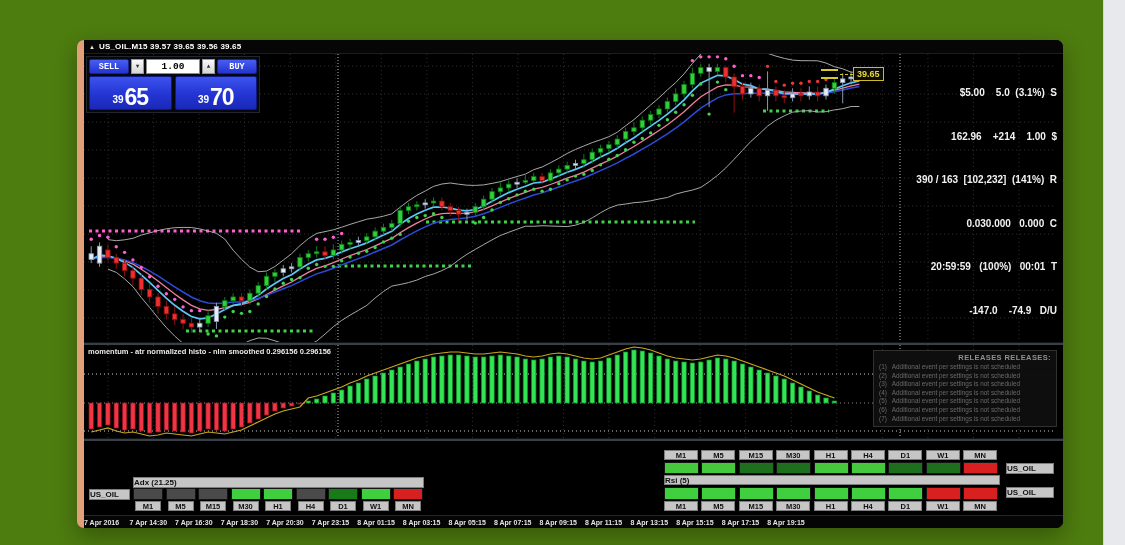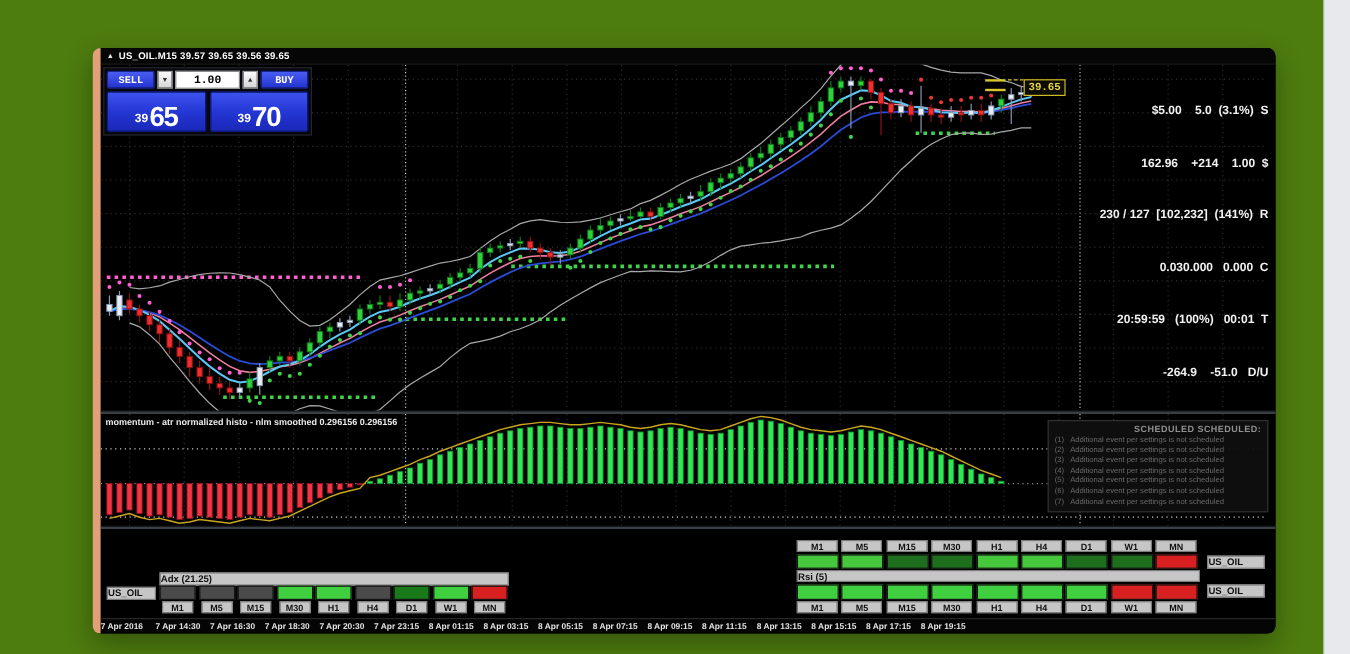--- a/index.html
+++ b/index.html
@@ -22,21 +22,21 @@
   .btn-trade{background:linear-gradient(#4a5df2,#2334cf);color:#fff;border:1px solid #1a2390;font-size:8.5px;font-weight:bold;border-radius:2px;padding:0;flex:0 0 40px;font-family:inherit;}
   .spin{flex:0 0 13px;background:linear-gradient(#fafafa,#d6d6d6);border:1px solid #979797;font-size:6px;line-height:6px;padding:0;color:#333;font-family:inherit;}
   .vol{flex:1;min-width:0;text-align:center;font-size:9.5px;font-weight:bold;border:1px solid #8a8a8a;background:#fff;padding:0;font-family:inherit;}
   .tp-row2{display:flex;gap:3px;margin-top:2px;}
   .quote{flex:1;height:31px;background:linear-gradient(#3c52ee 0%,#2335d2 55%,#1a28b8 100%);border:1px solid #0f1a80;border-radius:2px;color:#fff;display:flex;align-items:flex-end;justify-content:center;padding-bottom:1px;cursor:pointer;}
   .q-small{font-size:10px;font-weight:bold;margin:0 1px 3px 0;}
   .q-big{font-size:23px;font-weight:bold;line-height:22px;letter-spacing:-1px;}
   
   .stats{position:absolute;right:6px;top:3px;text-align:right;color:#f2f2f2;font-size:10px;font-weight:bold;line-height:14.5px;white-space:pre;z-index:4;}
   
-  .price-marker{position:absolute;left:737px;top:12px;height:16px;display:flex;align-items:flex-start;z-index:4;font-family:Liberation Mono, monospace;}
+  .price-marker{position:absolute;left:737px;top:12px;height:16px;display:flex;align-items:center;z-index:4;}
   .eq{width:17px;height:6px;border-top:2.5px solid #d8c62e;border-bottom:2.5px solid #d8c62e;margin-right:2px;}
   .dash{width:13px;border-top:1.5px dashed #d8c62e;}
   .tag{border:1px solid #cdbc24;color:#e6d63e;background:#0d0c02;font-size:9px;font-weight:bold;padding:0 3px;line-height:12px;}
   
   .mom-title{position:absolute;left:4px;top:2px;color:#eaeaea;font-size:7.5px;font-weight:bold;z-index:3;}
   .sched{position:absolute;right:6px;top:5px;width:172px;background:rgba(15,15,15,.96);border:1px solid #313131;padding:2px 5px 3px;z-index:3;}
   .sched-h{color:#909090;font-size:7.5px;font-weight:bold;text-align:right;letter-spacing:.4px;margin-bottom:1px;}
   .sched-item{color:#6a6a6a;font-size:6.4px;line-height:8.6px;white-space:pre;}
   
   .gray-bar{position:absolute;background:#c6c6c6;border:1px solid #7d7d7d;color:#101010;font-size:8px;font-weight:bold;text-align:left;line-height:10px;box-sizing:border-box;}
@@ -415,24 +415,24 @@
           <div class="quote">
             <span class="q-small">39</span>
               <span class="q-big">70</span>
           </div>
         </div>
       </div>
 
       <div class="stats">
         <div>$5.00    5.0  (3.1%)  S</div>
         <div>162.96    +214    1.00  $</div>
-        <div>230 / 127  [102,232]  (141%)  R</div>
+        <div>390 / 163  [102,232]  (141%)  R</div>
         <div>0.030.000   0.000  C</div>
         <div>20:59:59   (100%)   00:01  T</div>
-        <div>-264.9    -51.0   D/U</div>
+        <div>-147.0    -74.9   D/U</div>
       </div>
 
       <div class="price-marker">
         <span class="eq"></span>
         <span class="dash"></span>
         <span class="tag">39.65</span>
       </div>
     </div>
 
     <div class="divider"></div>
@@ -561,21 +561,21 @@
             <rect x="714.75" y="42" width="4.4" height="16" fill="#35e455" stroke="#0c8f2a" stroke-width="0.7"></rect>
             <rect x="723.1" y="46" width="4.4" height="12" fill="#35e455" stroke="#0c8f2a" stroke-width="0.7"></rect>
             <rect x="731.4499999999999" y="50" width="4.4" height="8" fill="#35e455" stroke="#0c8f2a" stroke-width="0.7"></rect>
             <rect x="739.8" y="53" width="4.4" height="5" fill="#35e455" stroke="#0c8f2a" stroke-width="0.7"></rect>
             <rect x="748.15" y="56" width="4.4" height="2" fill="#35e455" stroke="#0c8f2a" stroke-width="0.7"></rect>
           </g>
           <path d="M7.2,87.0 L15.6,85.0 L23.9,83.0 L32.3,86.0 L40.6,88.0 L49.0,87.0 L57.3,89.0 L65.6,91.0 L74.0,90.0 L82.3,88.0 L90.7,89.0 L99.0,90.0 L107.4,91.0 L115.8,89.0 L124.1,87.0 L132.4,88.0 L140.8,89.0 L149.1,87.0 L157.5,85.0 L165.8,81.0 L174.2,77.0 L182.5,73.0 L190.9,69.0 L199.2,66.0 L207.6,64.0 L215.9,62.0 L224.3,53.0 L232.6,51.0 L241.0,48.0 L249.3,45.0 L257.7,42.0 L266.0,38.0 L274.4,35.0 L282.8,31.0 L291.1,28.0 L299.4,25.0 L307.8,22.0 L316.1,19.0 L324.5,16.0 L332.8,13.0 L341.2,11.0 L349.5,9.0 L357.9,8.0 L366.3,7.0 L374.6,7.0 L382.9,8.0 L391.3,9.0 L399.6,9.0 L408.0,8.0 L416.3,7.0 L424.7,8.0 L433.0,9.0 L441.4,11.0 L449.7,12.0 L458.1,11.0 L466.4,9.0 L474.8,8.0 L483.1,9.0 L491.5,11.0 L499.8,13.0 L508.2,14.0 L516.5,13.0 L524.9,10.0 L533.3,7.0 L541.6,4.0 L550.0,2.0 L558.3,3.0 L566.6,5.0 L575.0,8.0 L583.4,11.0 L591.7,13.0 L600.1,14.0 L608.4,15.0 L616.8,14.0 L625.1,12.0 L633.5,10.0 L641.8,11.0 L650.1,13.0 L658.5,16.0 L666.9,19.0 L675.2,22.0 L683.6,25.0 L691.9,28.0 L700.3,31.0 L708.6,35.0 L717.0,39.0 L725.3,43.0 L733.6,47.0 L742.0,50.0 L750.4,53.0" fill="none" stroke="#c9a61e" stroke-width="1.2"></path>
         </svg>
       <div class="mom-title">momentum - atr normalized histo - nlm smoothed 0.296156 0.296156</div>
       <div class="sched">
-        <div class="sched-h">SCHEDULED SCHEDULED:</div>
+        <div class="sched-h">RELEASES RELEASES:</div>
         <div id="sched-items">
             <div class="sched-item">(1)   Additional event per settings is not scheduled</div>
             <div class="sched-item">(2)   Additional event per settings is not scheduled</div>
             <div class="sched-item">(3)   Additional event per settings is not scheduled</div>
             <div class="sched-item">(4)   Additional event per settings is not scheduled</div>
             <div class="sched-item">(5)   Additional event per settings is not scheduled</div>
             <div class="sched-item">(6)   Additional event per settings is not scheduled</div>
             <div class="sched-item">(7)   Additional event per settings is not scheduled</div>
           </div>
       </div>

